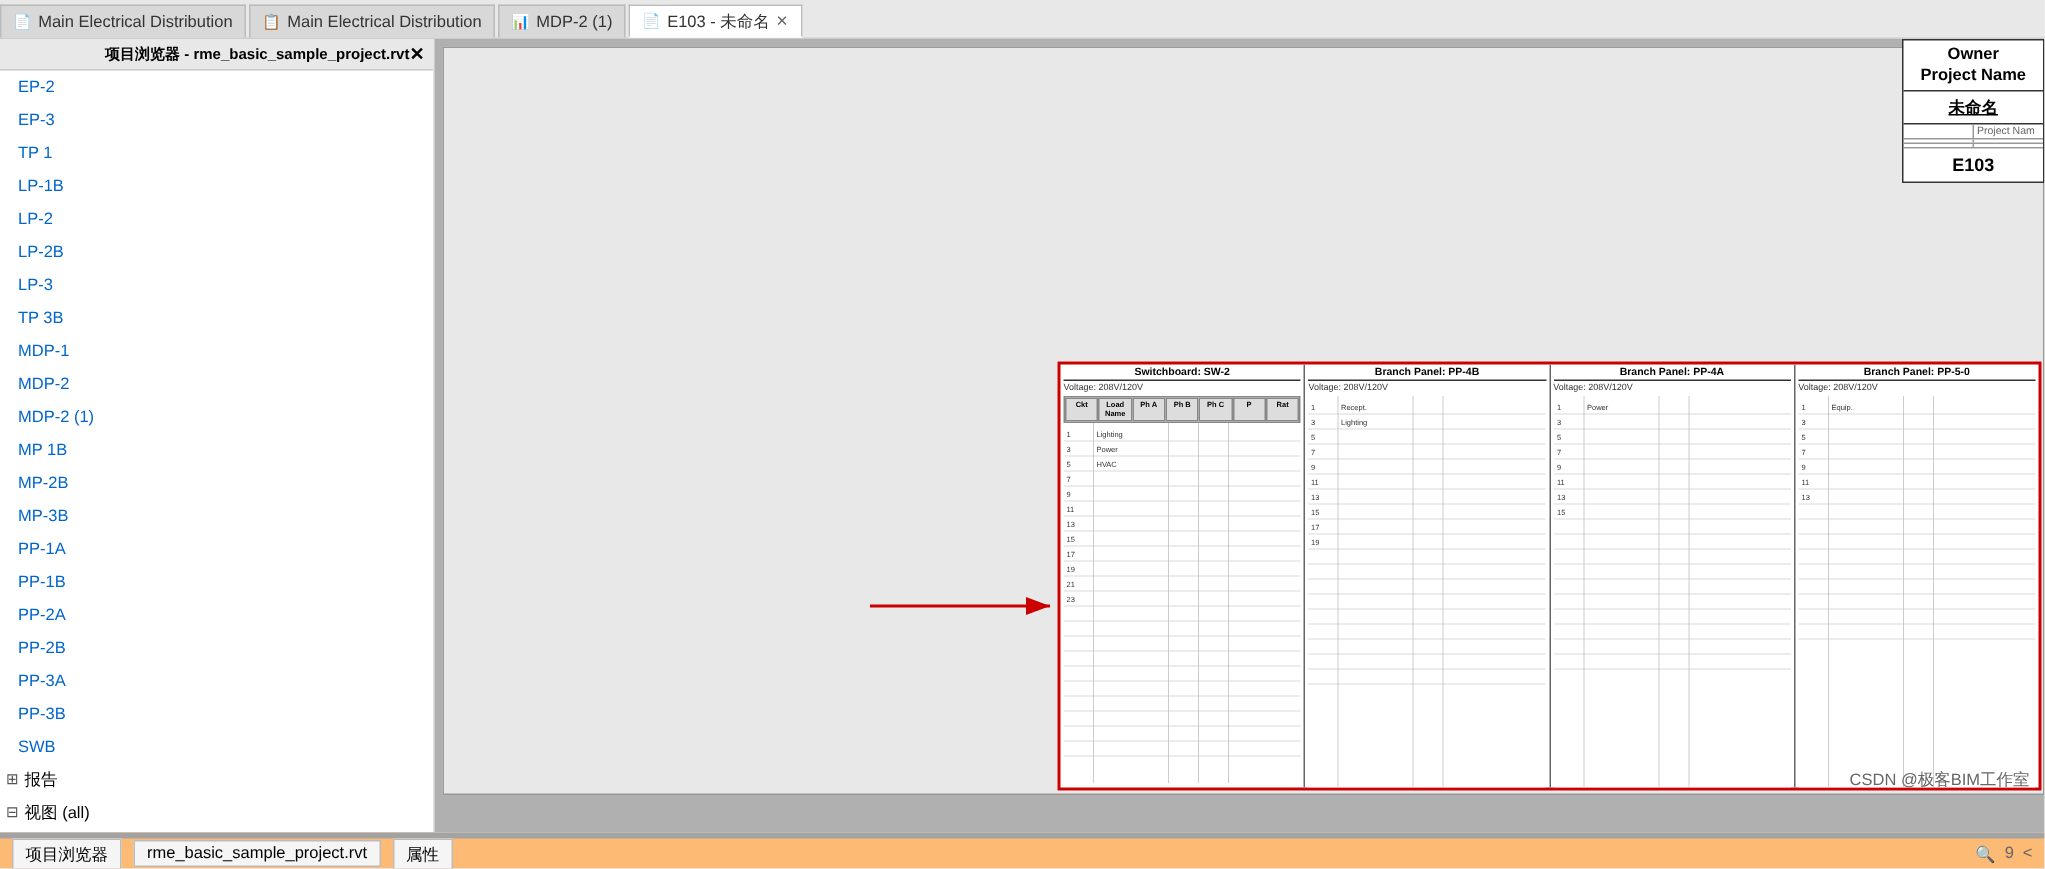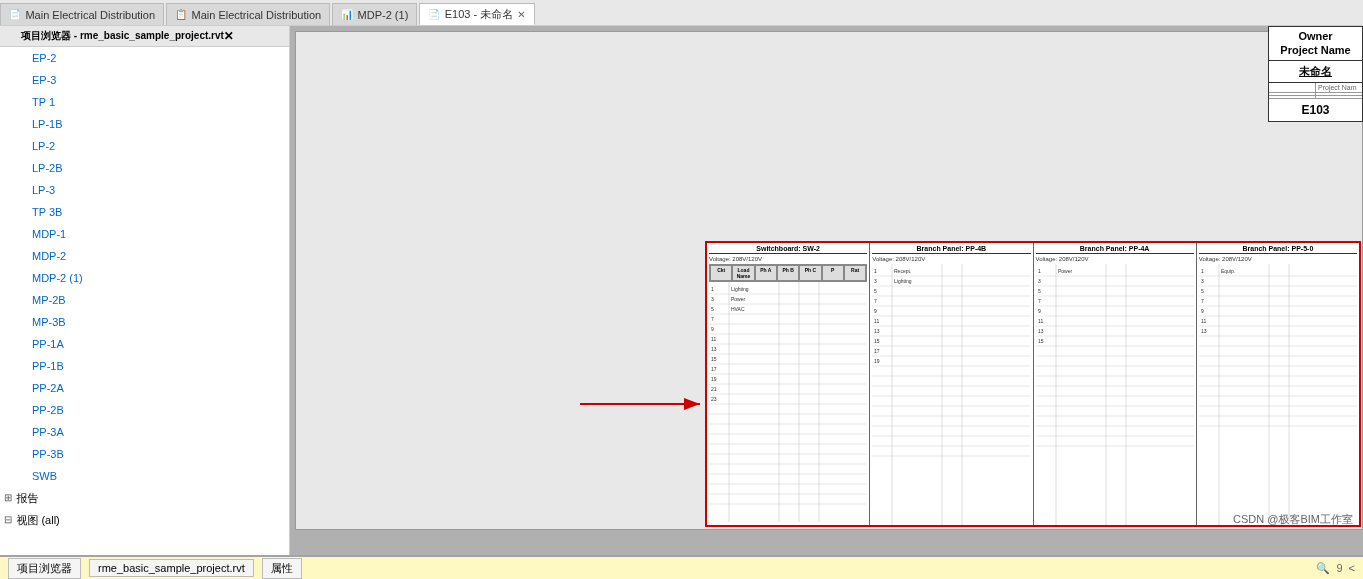--- a/index.html
+++ b/index.html
@@ -61,26 +61,26 @@
       width: 290px;
       background: #ffffff;
       border-right: 1px solid #ccc;
       display: flex;
       flex-direction: column;
       flex-shrink: 0;
       overflow: hidden;
     }
     .sidebar-header {
       background: #e8e8e8;
-      padding: 3px 21px;
+      padding: 3px 6px;
       font-size: 11px;
       font-weight: bold;
       border-bottom: 1px solid #ccc;
       display: flex;
-      justify-content: flex-start;
+      justify-content: flex-end;
       align-items: center;
     }
     .sidebar-content {
       flex: 1;
       overflow-y: auto;
       overflow-x: hidden;
     }
     .sidebar-item {
       padding: 2px 8px;
       font-size: 11px;
@@ -92,21 +92,21 @@
     .sidebar-group {
       display: flex;
       align-items: center;
       padding: 2px 4px;
       font-size: 11px;
       cursor: pointer;
       line-height: 18px;
     }
     .sidebar-group.category { color: #000; font-weight: normal; }
     .sidebar-group .expand-icon { margin-right: 4px; font-size: 10px; color: #555; }
-    .indent-1 { padding-left: 32px; }
+    .indent-1 { padding-left: 12px; }
 
     
     .drawing-canvas {
       flex: 1;
       background: #c0c0c0;
       position: relative;
       display: flex;
       align-items: center;
       justify-content: center;
     }
@@ -127,22 +127,22 @@
       font-size: 11px;
       font-weight: bold;
       padding: 2px;
       border-bottom: 1px solid #333;
       line-height: 1.3;
     }
 
     
     .status-bar {
       height: 24px;
-      background: #fef9c3;
-      border-top: 2px solid #a3a3a3;
+      background: #fdba74;
+      border-top: 4px solid #a3a3a3;
       display: flex;
       align-items: center;
       padding: 0 8px;
       font-size: 11px;
       gap: 8px;
       flex-shrink: 0;
     }
     .status-tab {
       padding: 2px 8px;
       border: 1px solid #bbb;
@@ -206,20 +206,21 @@
       <div class="sidebar-item indent-1">EP-3</div>
       <div class="sidebar-item indent-1">TP 1</div>
       <div class="sidebar-item indent-1">LP-1B</div>
       <div class="sidebar-item indent-1">LP-2</div>
       <div class="sidebar-item indent-1">LP-2B</div>
       <div class="sidebar-item indent-1">LP-3</div>
       <div class="sidebar-item indent-1">TP 3B</div>
       <div class="sidebar-item indent-1">MDP-1</div>
       <div class="sidebar-item indent-1">MDP-2</div>
       <div class="sidebar-item indent-1">MDP-2 (1)</div>
+      <div class="sidebar-item indent-1">MP 1B</div>
       <div class="sidebar-item indent-1">MP-2B</div>
       <div class="sidebar-item indent-1">MP-3B</div>
       <div class="sidebar-item indent-1">PP-1A</div>
       <div class="sidebar-item indent-1">PP-1B</div>
       <div class="sidebar-item indent-1">PP-2A</div>
       <div class="sidebar-item indent-1">PP-2B</div>
       <div class="sidebar-item indent-1">PP-3A</div>
       <div class="sidebar-item indent-1">PP-3B</div>
       <div class="sidebar-item indent-1">SWB</div>
 

